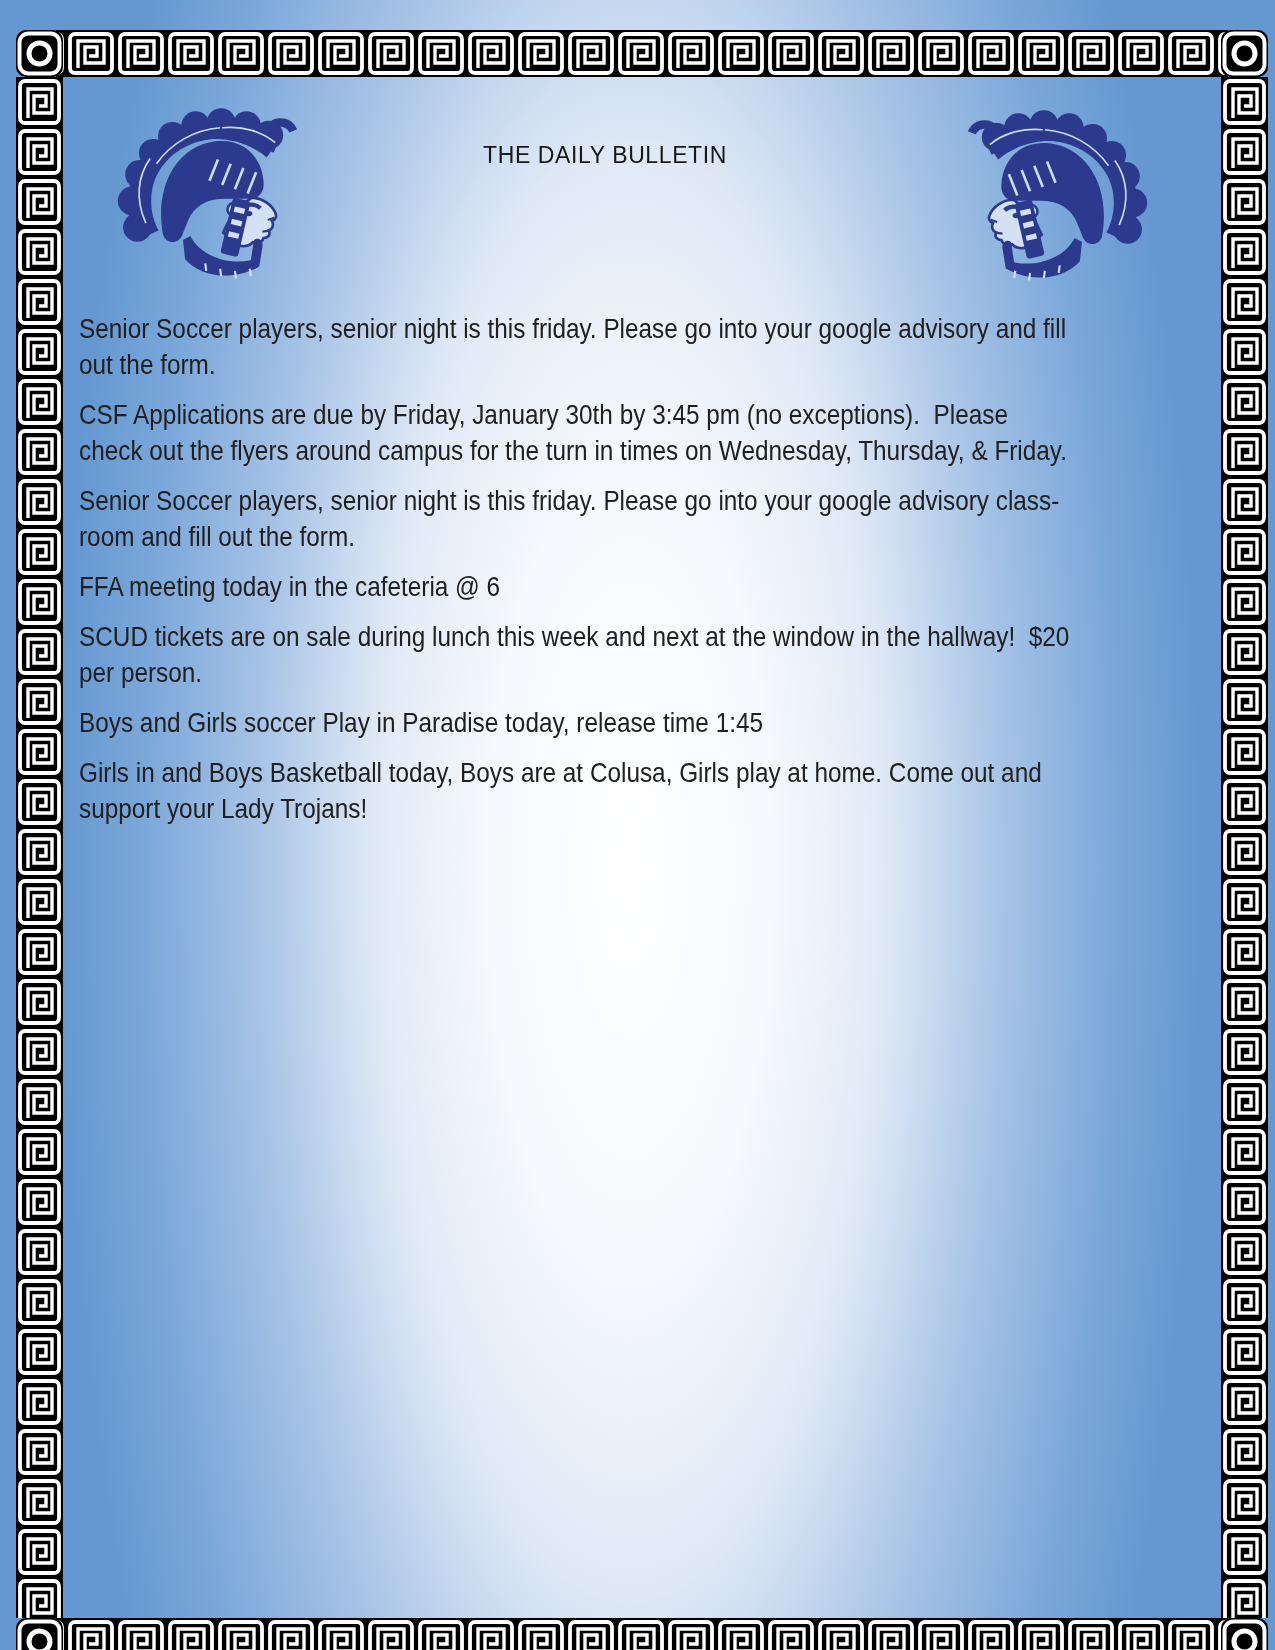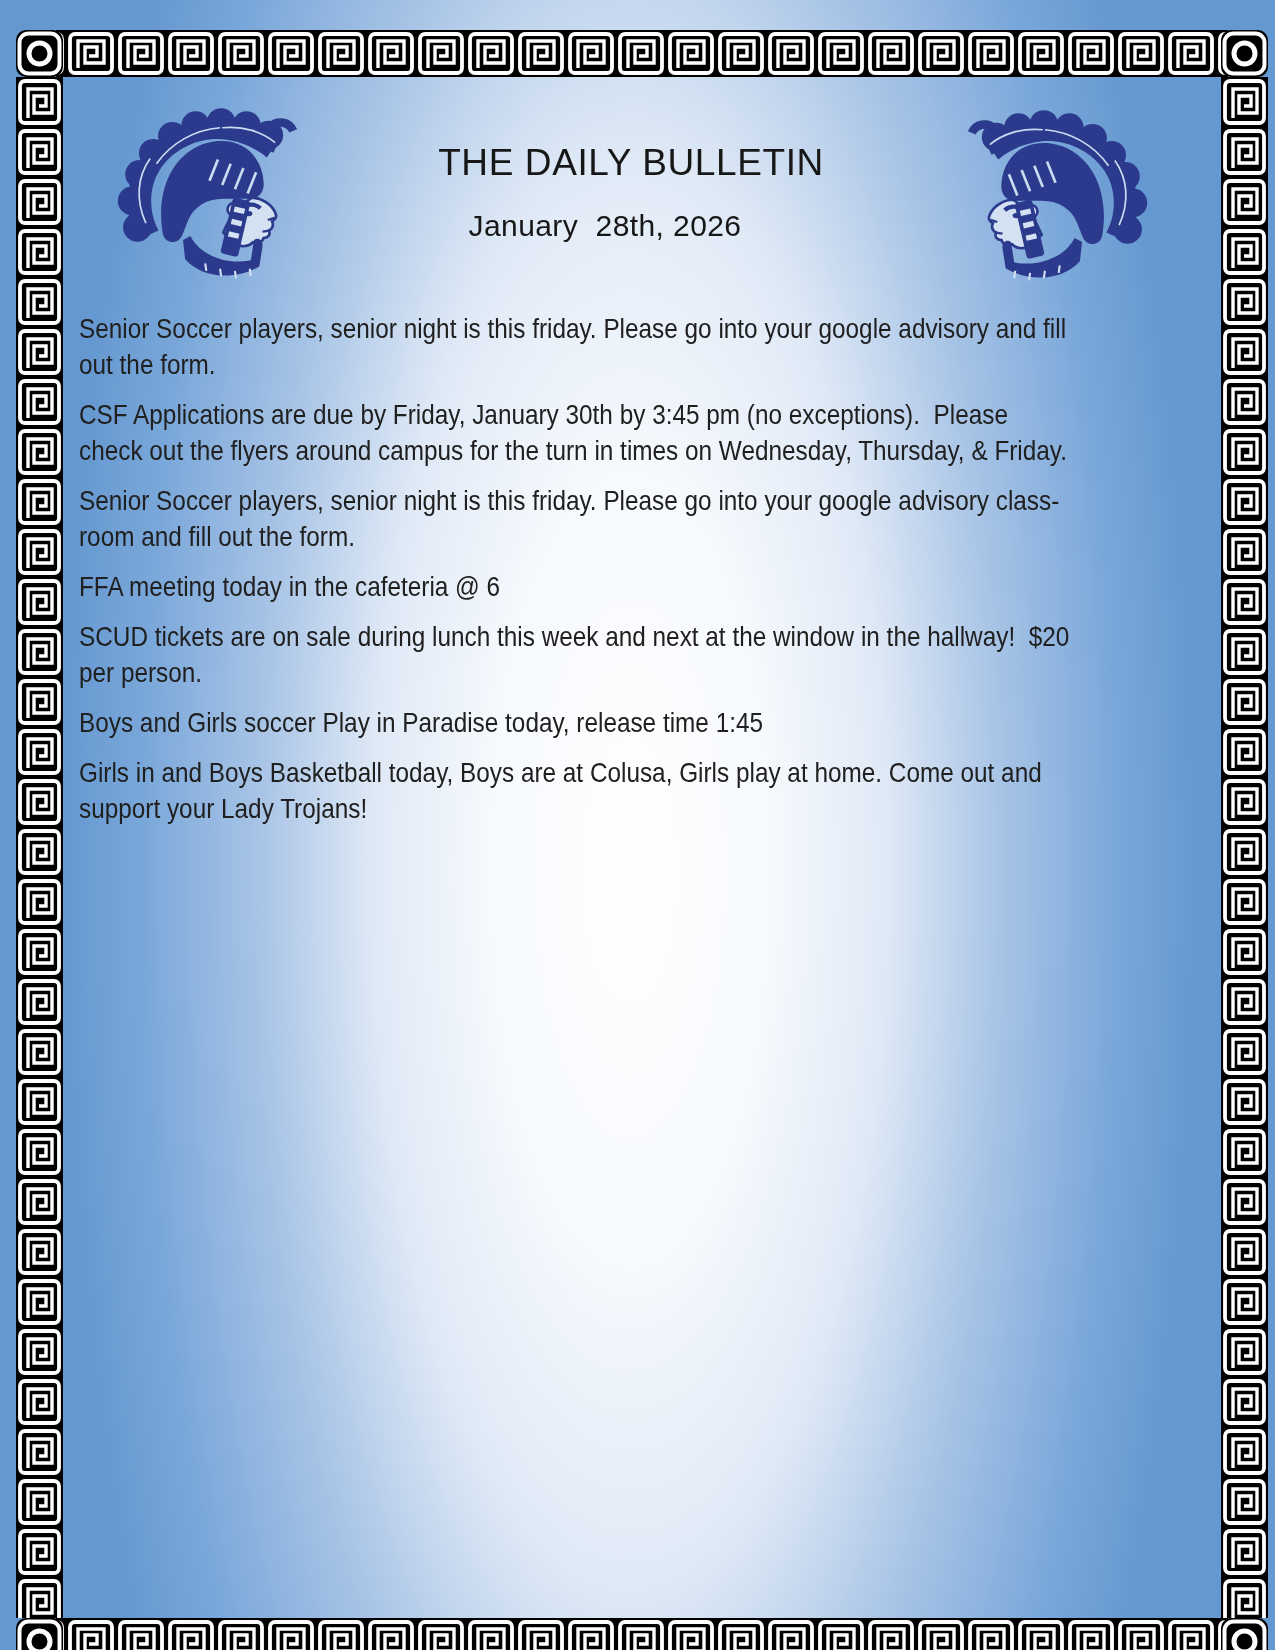--- a/index.html
+++ b/index.html
@@ -27,21 +27,21 @@
   .logo-left  { left: 95px;  top: 76px; width: 212px; height: 218px; }
   .logo-right { left: 958px; top: 80px; width: 212px; height: 214px; }
   .heading {
     position: absolute;
     left: 0;
     width: 1210px;
     text-align: center;
     color: #171717;
     white-space: pre;
   }
-  .title { top: 142px; font-size: 37px; letter-spacing: 0.6px; margin-left: 26px; }
+  .title { top: 142px; font-size: 23px; letter-spacing: 0.6px; }
   .date  { top: 209px; font-size: 30px; letter-spacing: 0.4px; }
   .content {
     position: absolute;
     left: 79px;
     top: 311px;
     width: 1140px;
   }
   .para {
     margin: 0 0 14px 0;
     transform: scaleX(0.885);
@@ -181,21 +181,20 @@
   <svg class="logo logo-left" viewBox="0 0 200 200">
     <use href="#trojan"></use>
   </svg>
   <svg class="logo logo-right" viewBox="0 0 200 200">
     <g transform="scale(-1,1) translate(-200,0)">
         <use href="#trojan"></use>
       </g>
   </svg>
 
   <div class="heading title">THE DAILY BULLETIN</div>
-  <div class="heading date">January  28th, 2026</div>
 
   <main class="content">
     <div class="para">
       <div class="line">Senior Soccer players, senior night is this friday. Please go into your google advisory and fill</div>
       <div class="line">out the form.</div>
     </div>
     <div class="para">
       <div class="line">CSF Applications are due by Friday, January 30th by 3:45 pm (no exceptions).  Please</div>
       <div class="line">check out the flyers around campus for the turn in times on Wednesday, Thursday, &amp; Friday.</div>
     </div>

